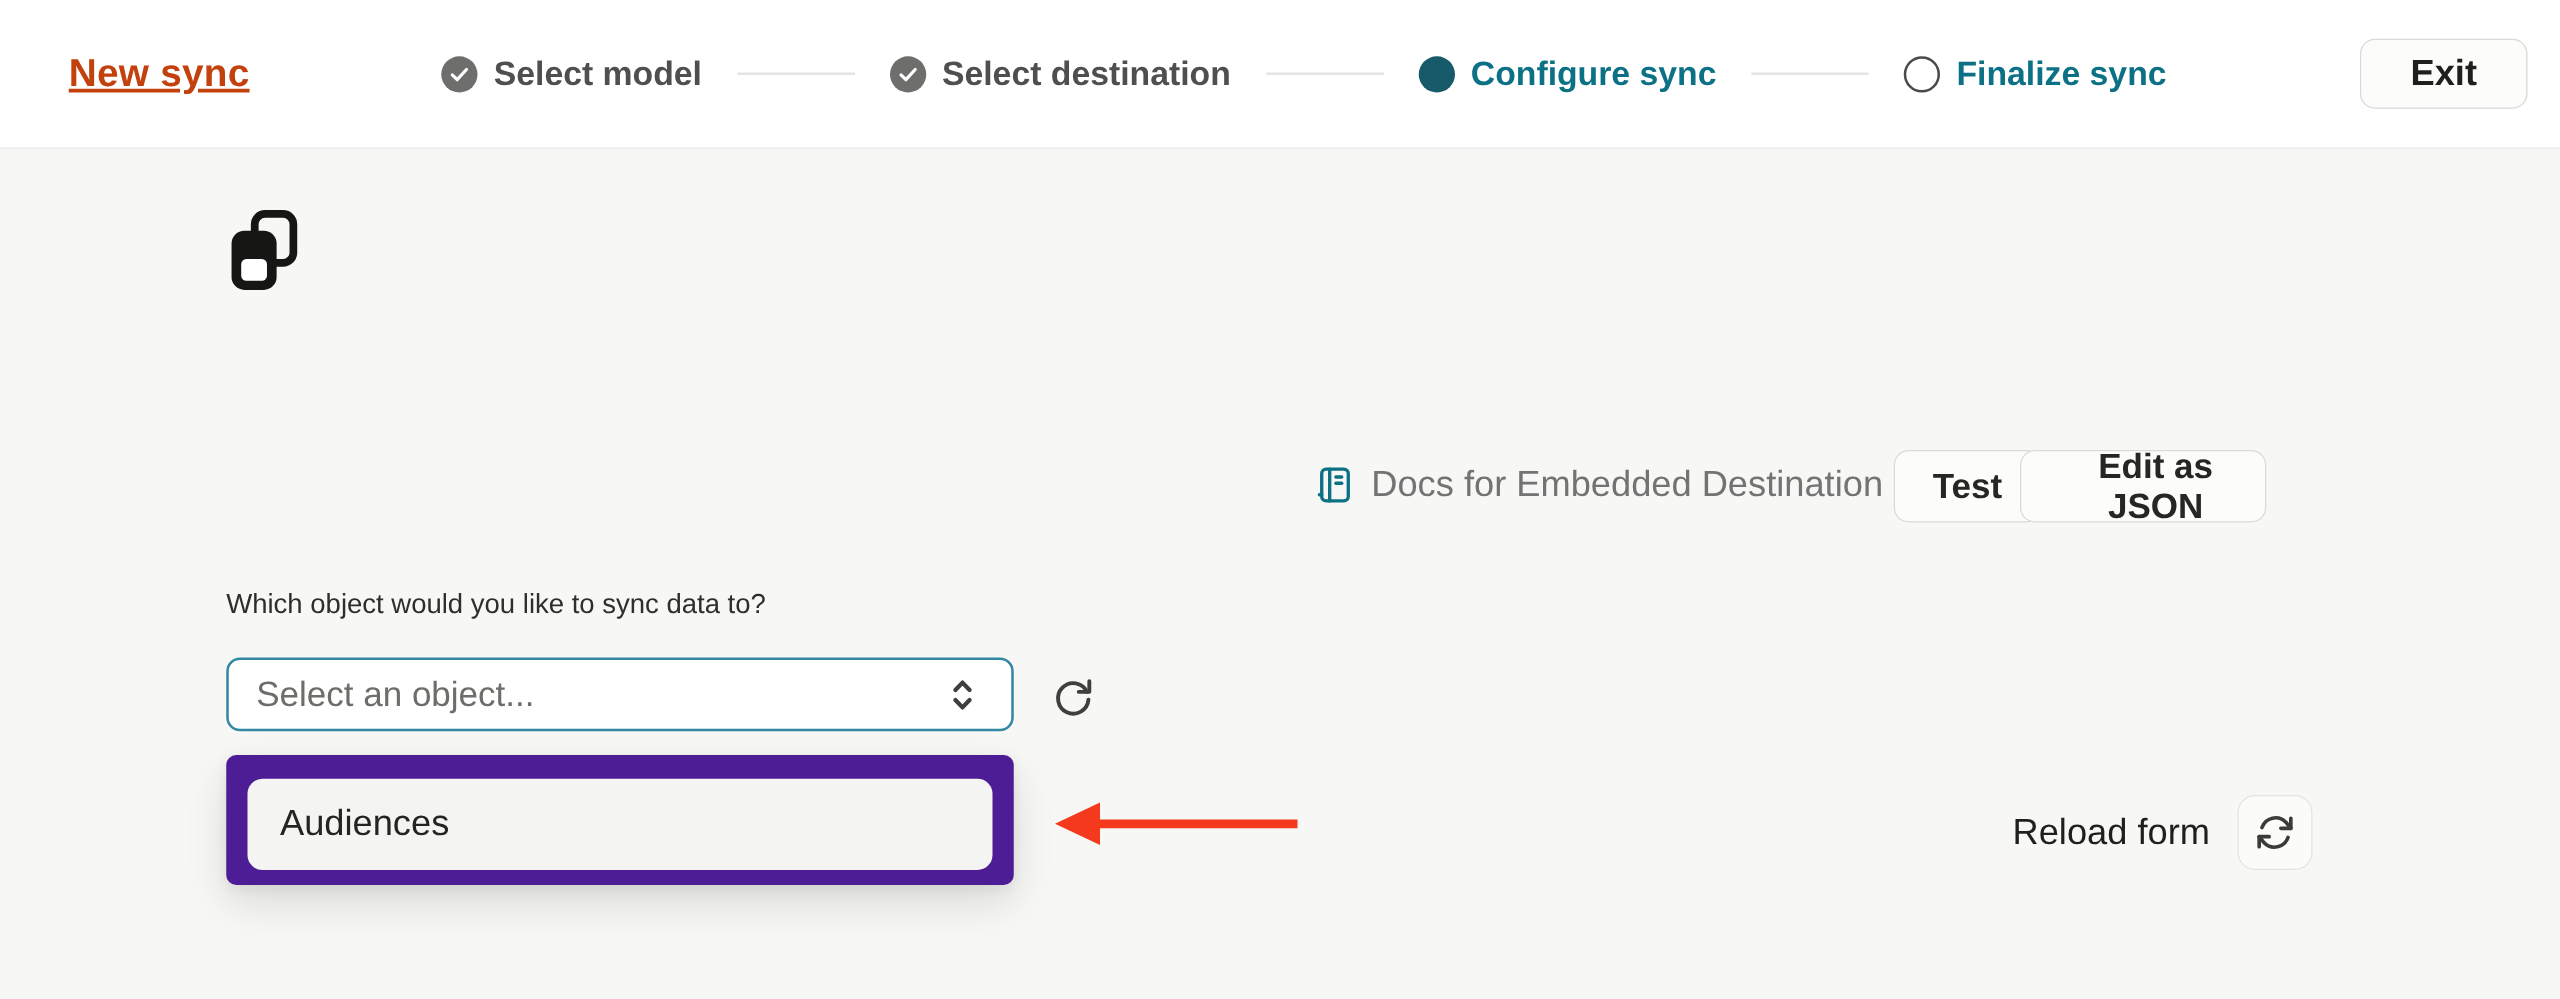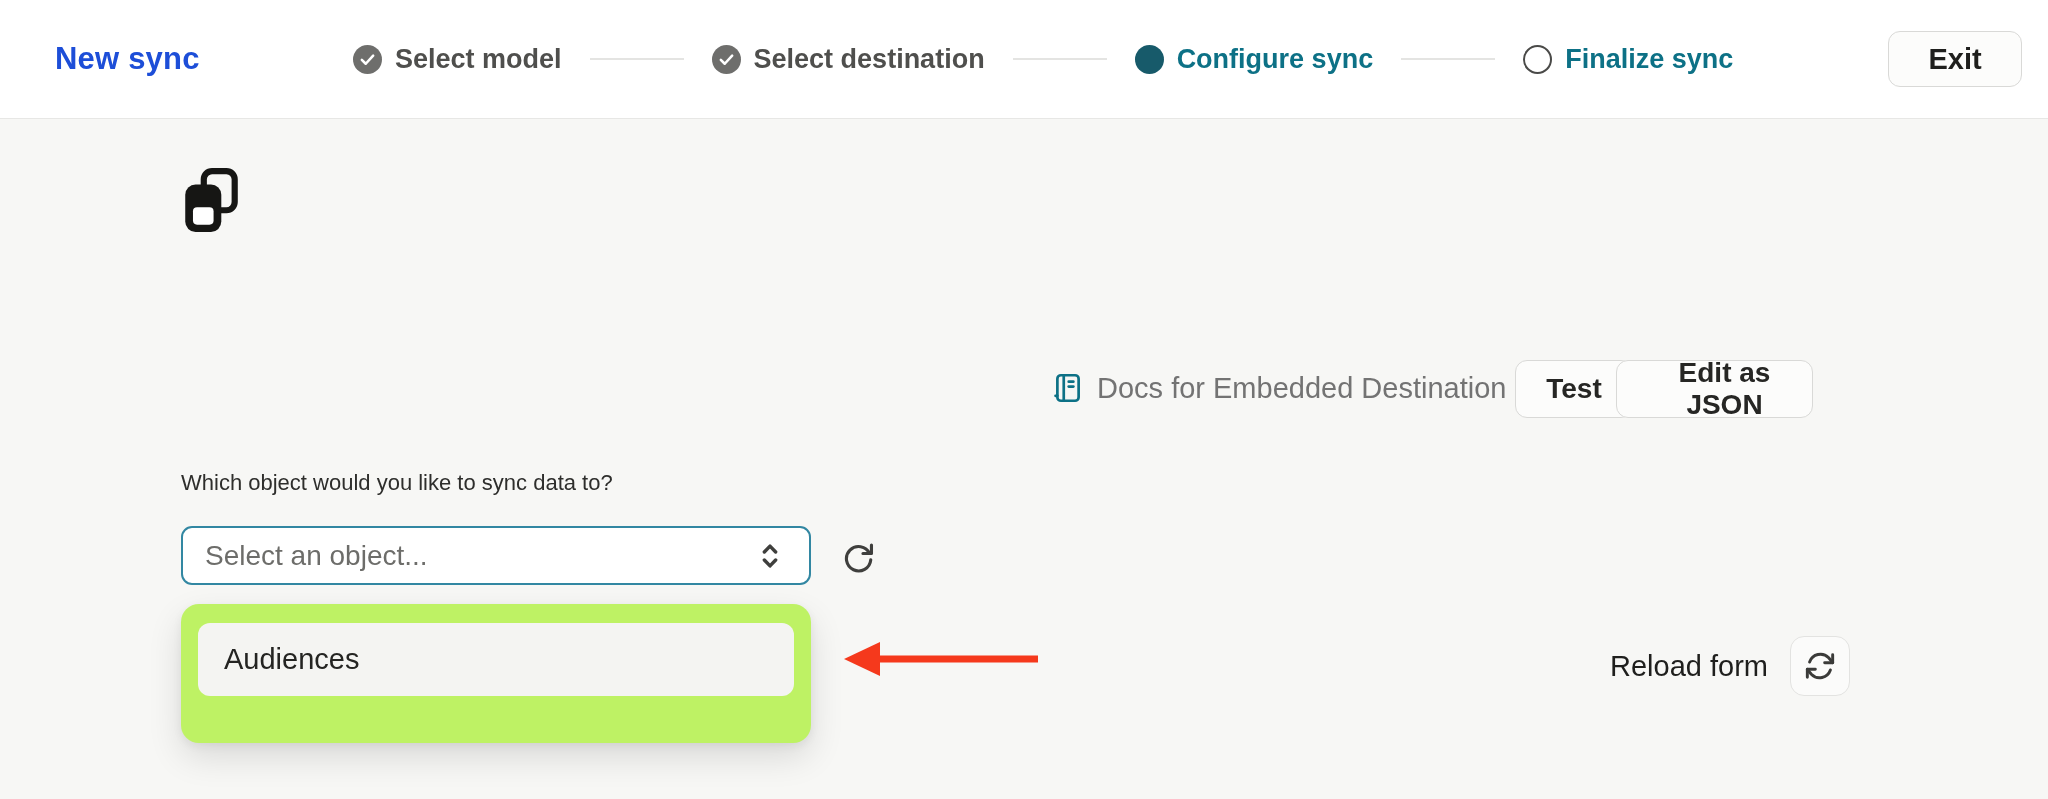--- a/index.html
+++ b/index.html
@@ -4,21 +4,21 @@
 <style>
   * { margin:0; padding:0; box-sizing:border-box; }
   html,body { width:2048px; height:799px; }
   body { font-family:"Liberation Sans", sans-serif; background:#f7f7f5; overflow:hidden; }
   #app { position:relative; width:2048px; height:799px; background:#f7f7f5; }
 
   
   .topbar { position:absolute; top:0; left:0; width:100%; height:119px; background:#ffffff;
             border-bottom:1px solid #e7e7e5; z-index:5; }
   .topbar-title { position:absolute; left:55px; top:50%; transform:translateY(-50%);
-                  font-size:31px; font-weight:700; color:#1d4ed8; letter-spacing:.2px; }
+                  font-size:31px; font-weight:700; color:#c2410c; letter-spacing:.2px;text-decoration:underline; }
   .stepper { position:absolute; left:353px; top:0; height:100%; display:flex; align-items:center; }
   .step { display:flex; align-items:center; gap:13px; cursor:pointer; }
   .step-circle { width:29px; height:29px; border-radius:50%; flex:0 0 auto;
                  display:flex; align-items:center; justify-content:center; }
   .step-circle.complete { background:#6e6e6c; }
   .step-circle.current  { background:#175a6a; }
   .step-circle.upcoming { background:transparent; border:2.5px solid #4a4a48; }
   .step-label { font-size:27px; font-weight:700; white-space:nowrap; }
   .step-label.complete { color:#4f4f4d; }
   .step-label.accent   { color:#0d7186; }
@@ -48,22 +48,22 @@
   
   .question { position:absolute; left:181px; top:470px; font-size:22px; font-weight:500; color:#2e2e2c; }
   .select-box { position:absolute; left:181px; top:526px; width:630px; height:59px;
                 background:#ffffff; border:2px solid #3287a2; border-radius:11px;
                 display:flex; align-items:center; padding:0 22px; cursor:pointer; }
   .select-placeholder { font-size:28px; color:#6d6d6a; flex:1 1 auto; }
   .refresh-btn { position:absolute; left:838px; top:537px; width:40px; height:40px;
                  display:flex; align-items:center; justify-content:center; cursor:pointer; }
 
   
-  .dropdown { position:absolute; left:181px; top:604px; width:630px; height:139px;
-              background:#bef264; border-radius:18px; padding:19px 17px;
+  .dropdown { position:absolute; left:181px; top:604px; width:630px; height:104px;
+              background:#4c1d95; border-radius:8px; padding:19px 17px;
               box-shadow:0 14px 34px rgba(0,0,0,.12), 0 3px 10px rgba(0,0,0,.06); z-index:4; }
   .dropdown-option { height:73px; background:#f4f4f2; border-radius:12px; display:flex;
                      align-items:center; padding:0 26px; font-size:29px; color:#242422;
                      cursor:pointer; }
 
   
   .annotation-arrow { position:absolute; left:842px; top:639px; z-index:6; }
 
   
   .reload-row { position:absolute; left:1610px; top:636px; height:60px; display:flex;

